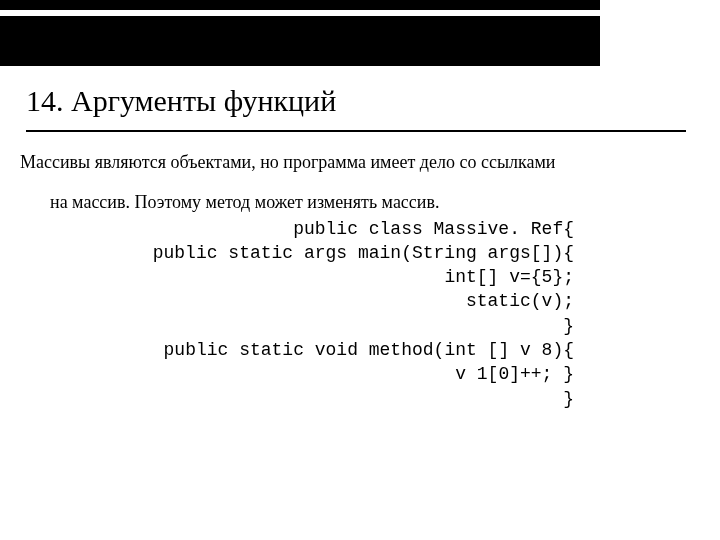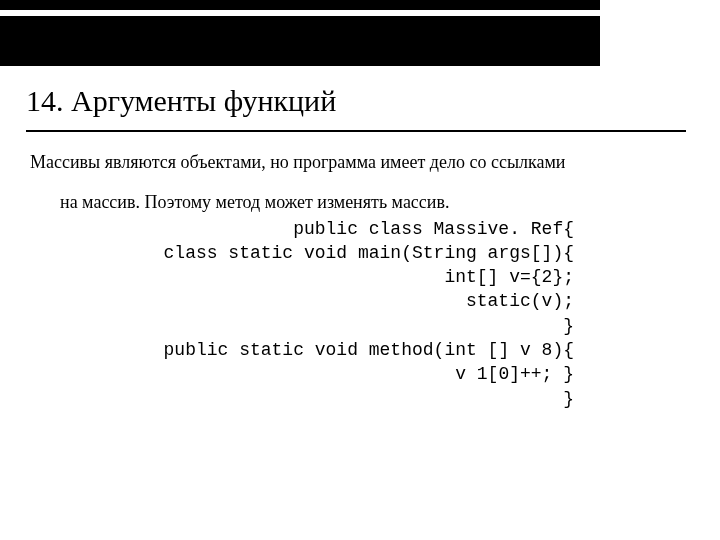--- a/index.html
+++ b/index.html
@@ -26,21 +26,21 @@
   }
   .divider {
     width: 660px;
     height: 2px;
     background: #000;
     margin-left: 26px;
     margin-top: 4px;
     margin-bottom: 18px;
   }
   .body-area {
-    padding: 0 26px 0 30px;
+    padding: 0 26px 0 20px;
     font-size: 18px;
     line-height: 1.35;
     color: #000;
   }
   .intro {
     font-family: "Times New Roman", serif;
     margin-bottom: 2px;
   }
   .intro-indent {
     padding-left: 30px;
@@ -66,21 +66,21 @@
   <div class="title-area">
     <div class="title">14. Аргументы функций</div>
   </div>
   <div class="divider"></div>
 
   <div class="body-area">
     <div class="intro">Массивы являются объектами, но программа имеет дело со ссылками</div>
     <div class="intro intro-indent">на массив. Поэтому метод может изменять массив.</div>
 
     <div class="code">public class Massive. Ref{</div>
-    <div class="code">class static void main(String args[]){</div>
-    <div class="code">int[] v={2};</div>
+    <div class="code">public static args main(String args[]){</div>
+    <div class="code">int[] v={5};</div>
     <div class="code">static(v);</div>
     <div class="code">}</div>
     <div class="code">public static void method(int [] v 8){</div>
     <div class="code">v 1[0]++; }</div>
     <div class="code">}</div>
   </div>
 </div>
 
 </body></html>

